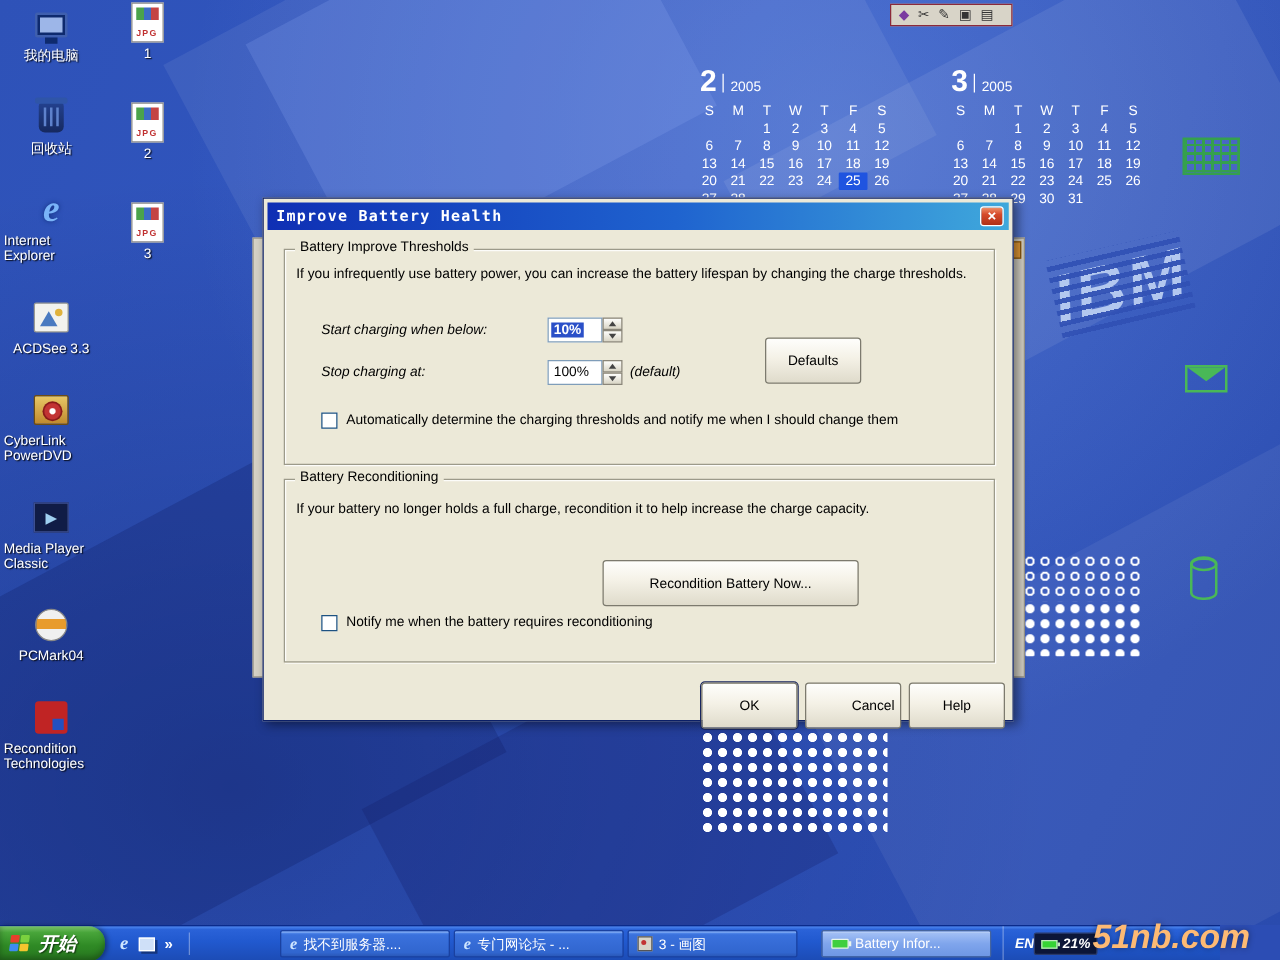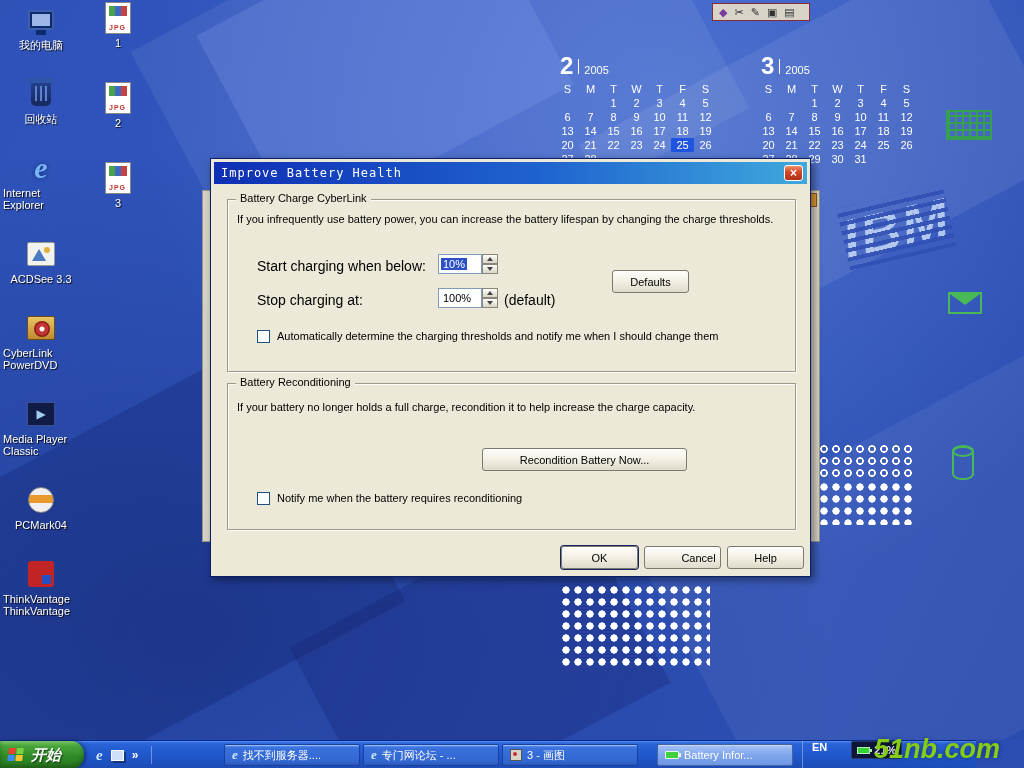--- a/index.html
+++ b/index.html
@@ -77,39 +77,39 @@
 .ft-icon{font-size:11px;line-height:1;color:#333;}
 .ft-diamond{color:#7a3aa0;}
 
 
 #bg-window{position:absolute;left:202px;top:190px;width:618px;height:352px;background:#d6d2c6;border:1px solid #9a968a;z-index:3;}
 .bgw-accent{position:absolute;right:2px;top:2px;width:16px;height:14px;background:#e59a36;border:1px solid #8a5a10;}
 
 
 .dialog{position:absolute;left:210px;top:158px;width:601px;height:419px;background:#ece9d8;border:1px solid #0b1f66;box-shadow:3px 3px 8px rgba(0,0,0,.45);z-index:6;}
 .titlebar{position:absolute;left:3px;top:3px;right:3px;height:22px;background:linear-gradient(90deg,#0f2fb4 0%,#1f63cf 55%,#3fa8dc 100%);display:flex;align-items:center;padding-left:7px;}
-.title-text{color:#fff;font-family:"DejaVu Sans Mono",monospace;font-weight:400;font-size:12px;letter-spacing:1px;}
+.title-text{color:#fff;font-family:"DejaVu Sans Mono",monospace;font-weight:700;font-size:12px;letter-spacing:1px;}
 .close-btn{position:absolute;right:4px;top:3px;width:19px;height:16px;background:linear-gradient(180deg,#f0926a,#d6492a 40%,#b03016);border:1px solid #fff;border-radius:3px;display:flex;align-items:center;justify-content:center;cursor:default;}
 .close-x{color:#fff;font-size:12px;font-weight:700;line-height:1;}
 .groupbox{position:absolute;border:1px solid #9c9a8a;box-shadow:1px 1px 0 rgba(255,255,255,.85), inset 1px 1px 0 rgba(255,255,255,.85);}
 .gb-label{position:absolute;top:-8px;left:8px;background:#ece9d8;padding:0 4px;font-size:11px;color:#000;white-space:nowrap;}
 .g1{left:16px;top:40px;width:569px;height:173px;}
 .g2{left:16px;top:224px;width:569px;height:147px;}
 .gb-desc{position:absolute;font-size:11px;white-space:nowrap;color:#000;}
-.lbl{position:absolute;font-size:14px;white-space:nowrap;color:#000;}
+.lbl{position:absolute;font-size:11px;white-space:nowrap;color:#000;font-style:italic;}
 .spin{position:absolute;display:flex;align-items:stretch;height:20px;}
 .spin-field{width:44px;background:#fff;border:1px solid #7f9db9;display:flex;align-items:center;padding:0 2px;font-size:11px;}
 .val{padding:0 2px;}
-.val.sel{background:#2b50c8;color:#fff;}
+.val.sel{background:#2b50c8;color:#fff;font-weight:bold;}
 .spin-btns{display:flex;flex-direction:column;width:16px;}
 .sb{flex:1;background:linear-gradient(180deg,#fefefc,#d9d5c5);border:1px solid #8a867a;display:flex;align-items:center;justify-content:center;}
 .tri{width:0;height:0;border-left:3px solid transparent;border-right:3px solid transparent;display:block;}
 .tri-up{border-bottom:4px solid #444;}
 .tri-down{border-top:4px solid #444;}
-.xbtn{position:absolute;font-size:11px;font-family:"Liberation Sans",sans-serif;background:linear-gradient(180deg,#fefefc 0%,#f4f1e6 45%,#dfdbcb 100%);border:1px solid #7c7a6e;border-radius:3px;color:#000;width:77px;height:23px;cursor:default;}
+.xbtn{position:absolute;font-size:11px;font-family:"Liberation Sans",sans-serif;background:linear-gradient(180deg,#fefefc 0%,#f4f1e6 45%,#dfdbcb 100%);border:1px solid #7c7a6e;border-radius:3px;color:#000;width:77px;height:37px;cursor:default;}
 .btn-defaults{left:384px;top:70px;}
 .btn-recond{left:254px;top:64px;width:205px;}
 .btn-ok{left:350px;top:387px;box-shadow:0 0 0 1px #17255e;}
 .btn-cancel{left:433px;top:387px;padding-left:32px;}
 .btn-help{left:516px;top:387px;}
 .chkrow{position:absolute;display:flex;align-items:flex-start;gap:7px;cursor:default;}
 .chk{width:13px;height:13px;background:#fff;border:1px solid #1d5281;flex:none;display:block;}
 .chklbl{font-size:11px;white-space:nowrap;color:#000;line-height:13px;}
 .chk1{left:29px;top:130px;}
 .chk2{left:29px;top:108px;}
@@ -132,27 +132,27 @@
 .ql-more{color:#fff;font-size:12px;font-weight:700;}
 #task-buttons{position:absolute;left:224px;top:0;height:28px;display:flex;align-items:center;gap:3px;}
 .task{height:22px;display:flex;align-items:center;gap:5px;padding:0 7px;font-size:11px;color:#fff;background:linear-gradient(180deg,#679ef7 0%,#3a71dd 14%,#3166cf 85%,#2a58b8 100%);border:1px solid #1a41a0;border-radius:2px;box-shadow:inset 0 1px 0 rgba(255,255,255,.35);white-space:nowrap;overflow:hidden;width:136px;cursor:default;}
 .task.active{background:linear-gradient(180deg,#a7c3f6 0%,#7fa5ec 50%,#6e97e4 100%);border-color:#46659e;}
 .task-label{overflow:hidden;text-overflow:ellipsis;}
 .ti-e{font:italic 700 13px "Liberation Serif",serif;color:#cfe6ff;flex:none;}
 .ti-paint{width:12px;height:12px;background:#d8d4c8;border:1px solid #555;position:relative;flex:none;display:block;}
 .ti-paint::before{content:"";position:absolute;left:2px;top:2px;width:4px;height:4px;background:#c23333;border-radius:50%;}
 .ti-batt{width:14px;height:8px;background:#3fcf3f;border:1px solid #eaf6ea;position:relative;flex:none;display:block;border-radius:1px;}
 .ti-batt::after{content:"";position:absolute;right:-3px;top:1px;width:2px;height:4px;background:#eaf6ea;}
-.tray{position:absolute;left:802px;top:0;height:28px;display:flex;gap:24px;padding-left:9px;border-left:1px solid rgba(255,255,255,.35);}
+.tray{position:absolute;left:802px;top:0;height:28px;display:flex;align-items:center;gap:0;padding-left:9px;border-left:1px solid rgba(255,255,255,.35);font-style:italic;}
 .tray-lang{color:#fff;font-size:11px;font-weight:700;}
 .tray-batt{display:flex;align-items:center;gap:4px;background:#0c1638;border:1px solid #2a3a6a;border-radius:2px;height:18px;padding:0 5px;}
 .batt-icon{width:13px;height:7px;background:#35d435;border:1px solid #bfe8bf;position:relative;display:block;}
 .batt-icon::after{content:"";position:absolute;right:-3px;top:1px;width:2px;height:3px;background:#bfe8bf;}
 .batt-text{color:#fff;font-size:11px;font-weight:700;}
-.watermark{position:absolute;left:874px;top:734px;font:italic 700 27px "Liberation Sans",sans-serif;color:#84cc16;z-index:20;text-shadow:0 0 5px rgba(0,0,0,.4);}
+.watermark{position:absolute;left:874px;top:734px;font:italic 700 27px "Liberation Sans",sans-serif;color:#fdba74;z-index:20;text-shadow:0 0 5px rgba(0,0,0,.4);}
 </style>
 </head>
 <body>
 
 <div id="desktop">
   <div class="shape sA"></div>
   <div class="shape sB"></div>
   <div class="shape sC"></div>
   <div class="shape sD"></div>
   <div class="shape sE"></div>
@@ -204,21 +204,21 @@
       <div class="dicon">
         <div class="ic">
           <i class="pcm"></i>
         </div>
         <div class="dlabel">PCMark04</div>
       </div>
       <div class="dicon">
         <div class="ic">
           <i class="tvt"></i>
         </div>
-        <div class="dlabel">ThinkVantage ThinkVantage</div>
+        <div class="dlabel">Recondition Technologies</div>
       </div>
     </div>
   <div id="jpg-icons">
       <div class="jicon">
         <div class="ic">
           <i class="jpgpage"></i>
         </div>
         <div class="dlabel">1</div>
       </div>
       <div class="jicon">
@@ -354,21 +354,21 @@
 
 <div class="dialog">
   <div class="titlebar">
     <span class="title-text">Improve Battery Health</span>
     <span class="close-btn">
       <span class="close-x">×</span>
     </span>
   </div>
 
   <div class="groupbox g1">
-    <span class="gb-label">Battery Charge CyberLink</span>
+    <span class="gb-label">Battery Improve Thresholds</span>
     <div class="gb-desc" style="left:9px;top:13px;">If you infrequently use battery power, you can increase the battery lifespan by changing the charge thresholds.</div>
 
     <span class="lbl" style="left:29px;top:58px;">Start charging when below:</span>
     <div class="spin" style="left:210px;top:54px;">
       <span class="spin-field">
         <span class="val sel">10%</span>
       </span>
       <span class="spin-btns">
         <span class="sb">
             <i class="tri tri-up"></i>

